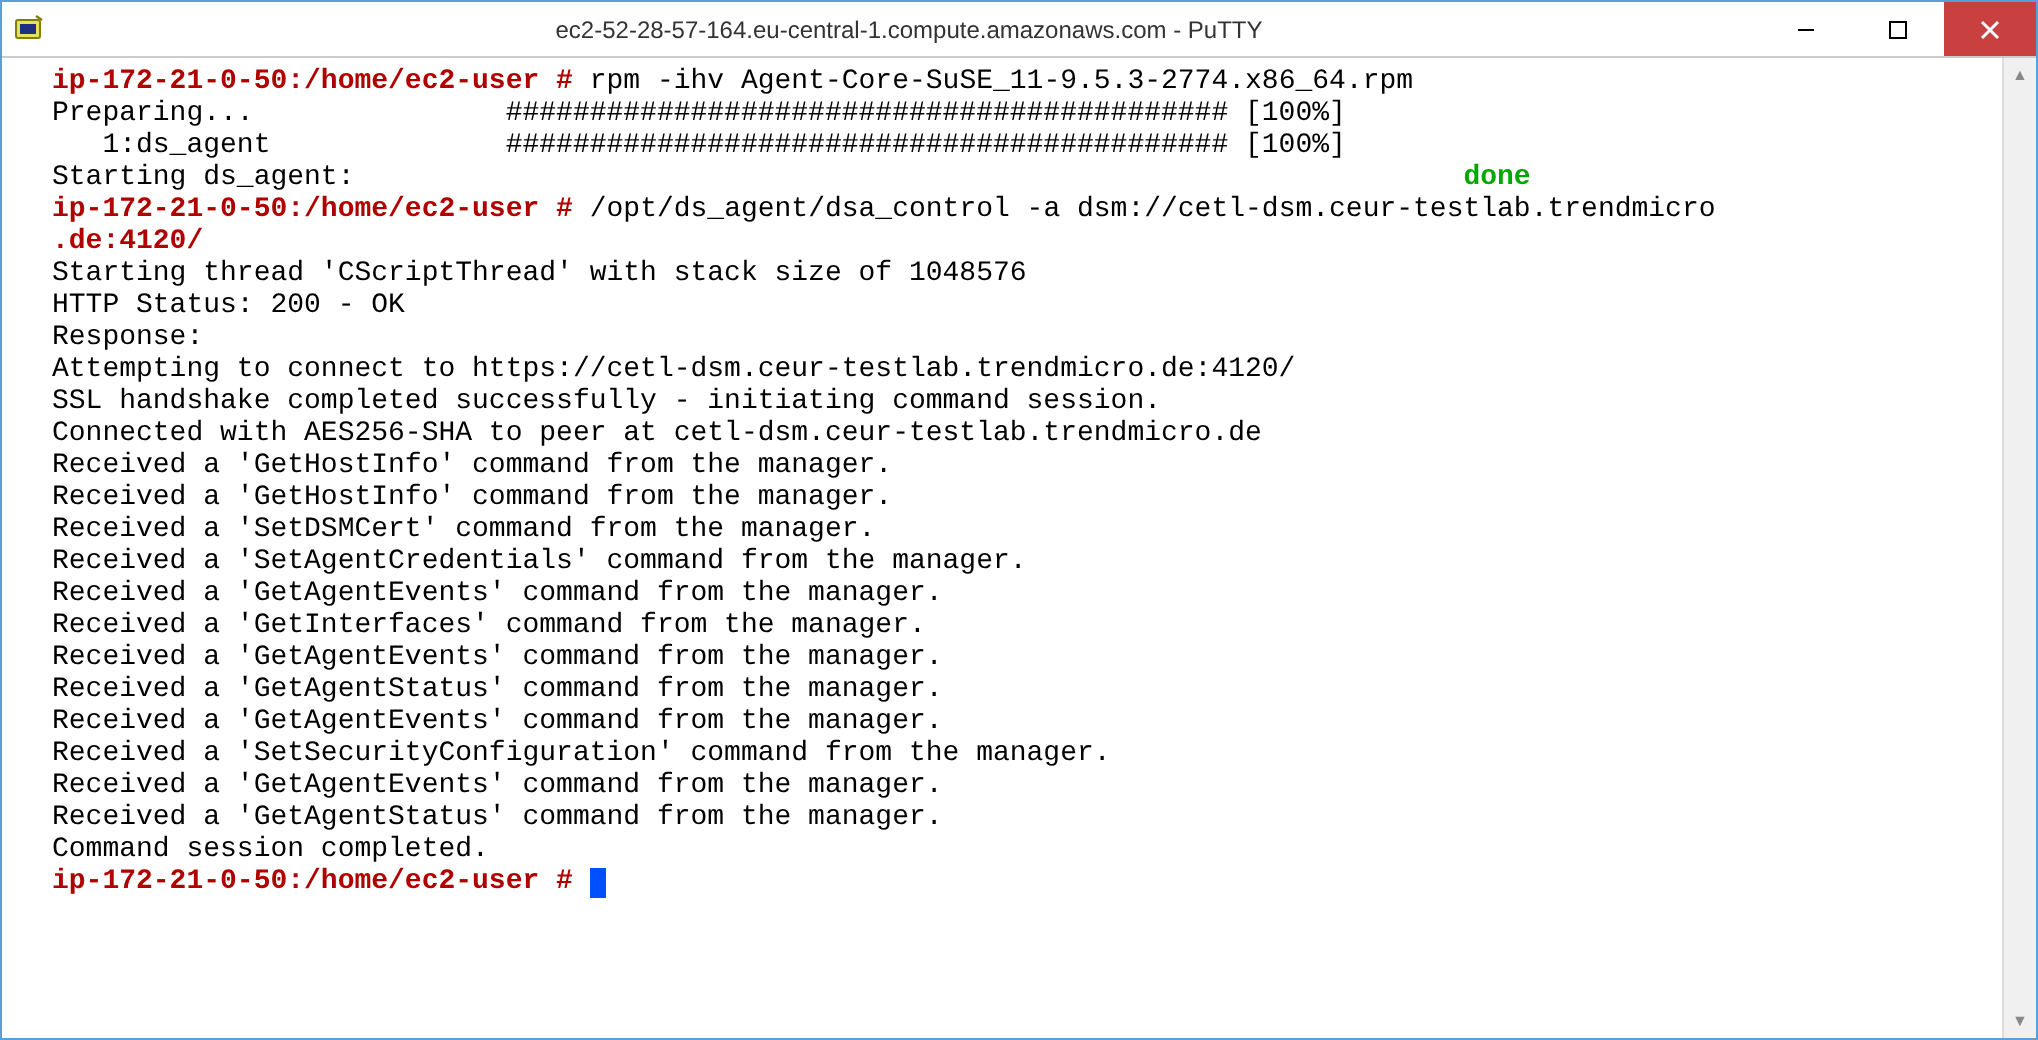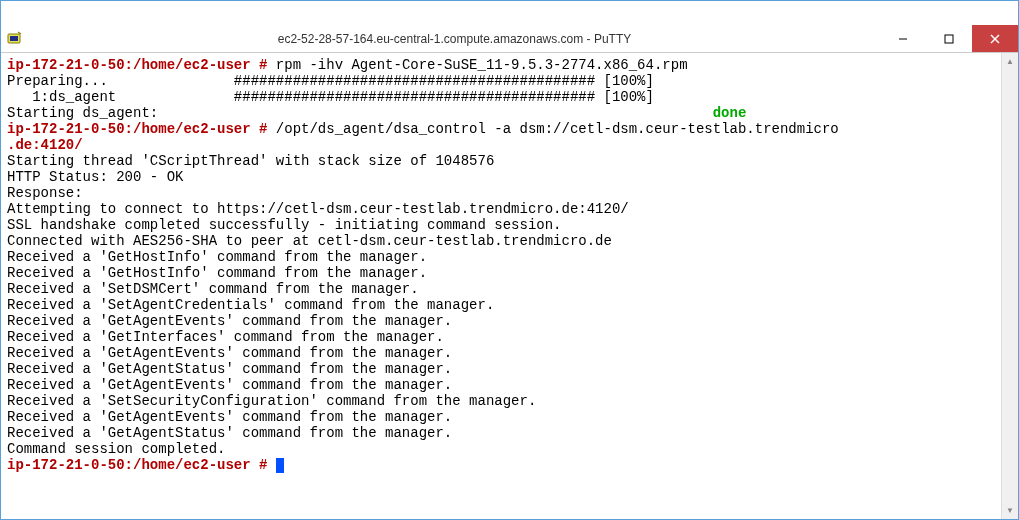--- a/index.html
+++ b/index.html
@@ -20,21 +20,20 @@
     flex-direction: column;
     background: #fff;
   }
   .titlebar {
     height: 28px;
     background: #fff;
     display: flex;
     align-items: center;
     border-bottom: 1px solid #ccc;
     user-select: none;
-    margin-top: 24px;
   }
   .titlebar .icon-wrap {
     width: 28px;
     height: 28px;
     display: flex;
     align-items: center;
     justify-content: center;
   }
   .titlebar .title-text {
     flex: 1;
@@ -67,20 +66,21 @@
   }
   .terminal {
     flex: 1;
     padding: 4px 6px;
     font-family: Consolas, "Courier New", monospace;
     font-size: 14px;
     line-height: 16px;
     color: #000;
     white-space: pre;
     overflow: hidden;
+    margin-left: 19px;
   }
   .scrollbar {
     width: 17px;
     background: #f0f0f0;
     border-left: 1px solid #ddd;
     display: flex;
     flex-direction: column;
     align-items: center;
   }
   .scroll-arrow {

